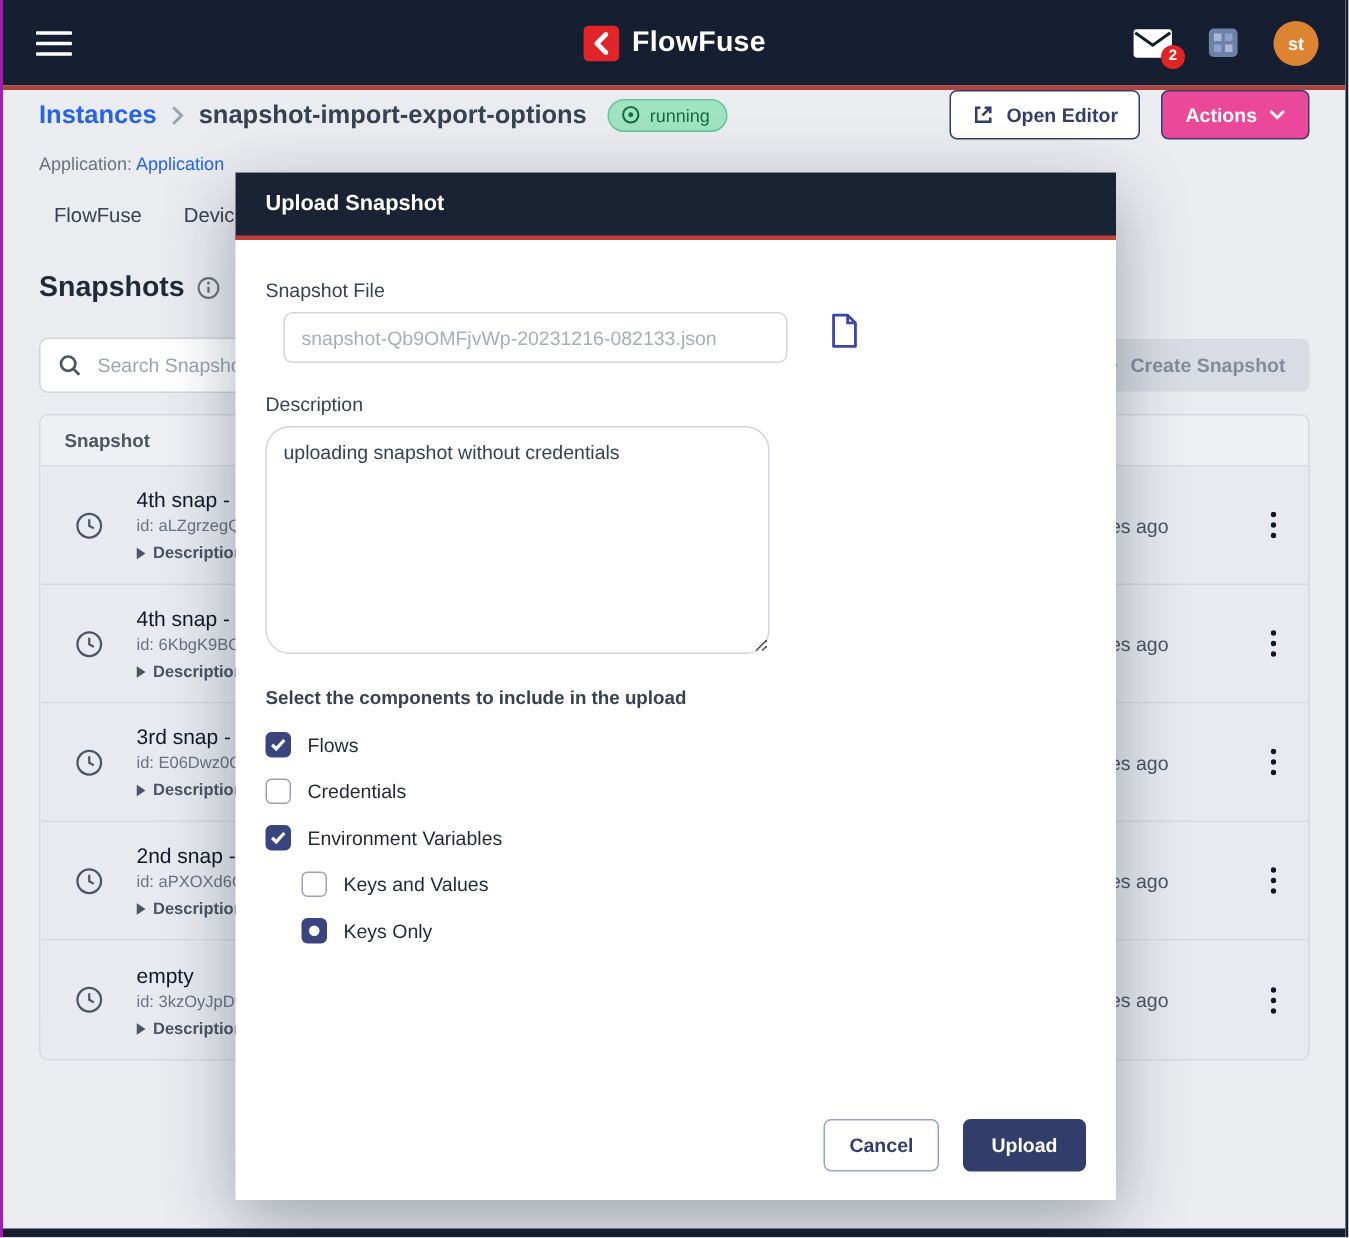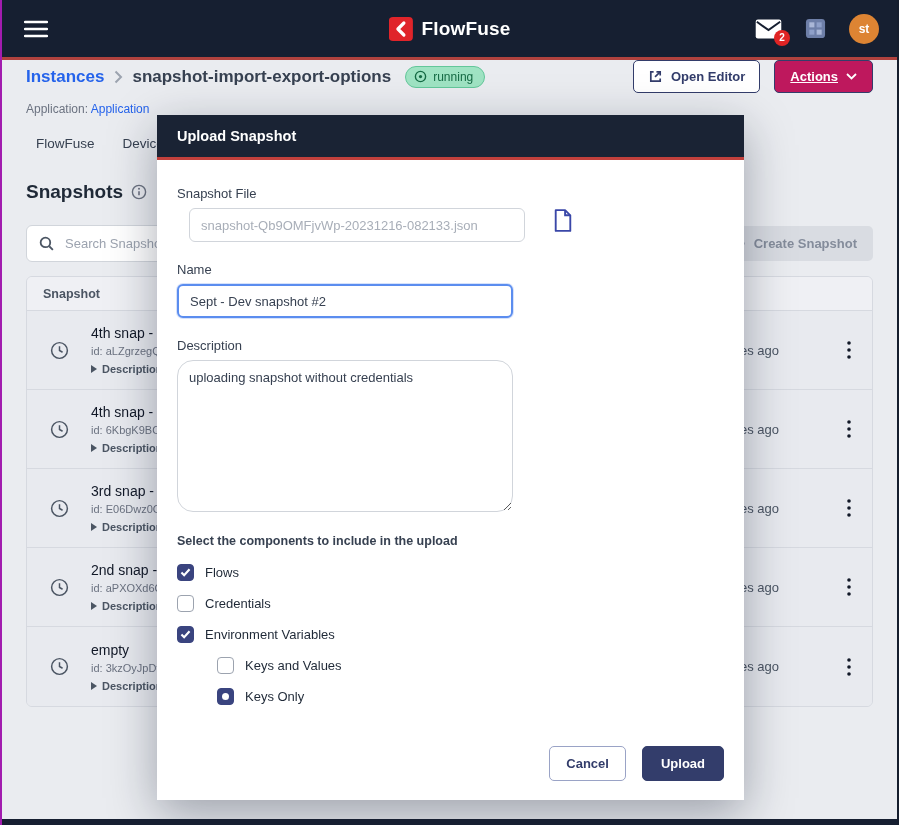--- a/index.html
+++ b/index.html
@@ -41,21 +41,21 @@
   .crumb-sep { margin:0 9px; display:flex; }
   .crumb-current { color:#374151; font-size:17px; font-weight:700; }
   .status-pill {
     margin-left:14px; display:flex; align-items:center; gap:6px;
     background:#9FE3C3; border:1px solid #63C79A; color:#166B45;
     font-size:12px; padding:3px 11px 3px 8px; border-radius:12px;
   }
   .header-buttons { margin-left:auto; display:flex; gap:14px; }
   .btn { display:flex; align-items:center; gap:8px; font-size:13px; font-weight:600; border-radius:5px; cursor:pointer; }
   .btn-outline { background:#fff; border:1px solid #333D6B; color:#333D6B; padding:8px 14px; }
-  .btn-navy { background:#be185d; border:1px solid #333D6B; color:#fff; padding:8px 15px;text-decoration:underline; }
+  .btn-navy { background:#ec4899; border:1px solid #333D6B; color:#fff; padding:8px 15px; }
 
   .app-link-row { margin-top:9px; font-size:12px; color:#6B7280; }
   .app-link { color:#2563EB; cursor:pointer; }
 
   .tabs { margin-top:20px; display:flex; gap:28px; padding-left:10px; }
   .tab { font-size:13.5px; color:#374151; cursor:pointer; }
 
   .section-title-row { margin-top:30px; display:flex; align-items:center; gap:8px; }
   .section-title { font-size:19px; font-weight:700; color:#1F2937; margin:0; }
   .info-btn { background:none; border:none; padding:0; cursor:pointer; display:flex; }
@@ -113,21 +113,21 @@
   .file-row { display:flex; align-items:flex-start; gap:27px; margin-bottom:20px;margin-left:12px; }
   .file-pick-btn { background:none; border:none; padding:0; cursor:pointer; display:flex; }
   .name-block { margin-bottom:20px; }
   .desc-textarea {
     width:336px; height:152px; border:1px solid #D1D5DB; border-radius:16px;
     padding:9px 11px; font-size:13px; color:#374151; font-family:inherit;
     resize:both; display:block;
   }
   .components-label { font-size:12.5px; font-weight:600; color:#374151; margin:22px 0 16px; }
   .option-row { display:flex; align-items:center; gap:11px; margin-bottom:14px; }
-  .option-row.indent { margin-left:40px;text-align:center; }
+  .option-row.indent { margin-left:24px;text-align:center; }
   .box {
     width:17px; height:17px; border-radius:4px; border:1px solid #9CA3AF; background:#fff;
     display:flex; align-items:center; justify-content:center; cursor:pointer; padding:0;
   }
   .box.checked { background:#3A447F; border-color:#3A447F; }
   .dot { width:7px; height:7px; border-radius:50%; background:#fff; }
   .option-label { font-size:13px; color:#1F2937; cursor:pointer; }
   .modal-footer { display:flex; justify-content:flex-end; gap:16px; padding:0 20px 19px; }
   .cancel-btn { background:#fff; border:1px solid #9AA3C6; color:#333D6B; font-weight:600; font-size:13px; padding:9px 16px; border-radius:5px; cursor:pointer; font-family:inherit; }
   .upload-btn { background:#333D6B; border:1px solid #333D6B; color:#fff; font-weight:600; font-size:13px; padding:9px 18px; border-radius:5px; cursor:pointer; font-family:inherit; }
@@ -428,24 +428,20 @@
       <div class="file-row">
         <input class="text-input" type="text" placeholder="snapshot-Qb9OMFjvWp-20231216-082133.json" style="">
         <button class="file-pick-btn">
           <svg width="22" height="25" viewBox="0 0 20 24" fill="none" stroke="#3A47A8" stroke-width="1.8">
               <path d="M3 2 H12 L17 7 V22 H3 Z" stroke-linejoin="round"></path>
               <path d="M12 2 V7 H17"></path>
             </svg>
         </button>
       </div>
 
-      <div class="name-block">
-        <div class="field-label">Name</div>
-        <input class="text-input focused" type="text" value="Sept - Dev snapshot #2" style="">
-      </div>
 
       <div class="field-label">Description</div>
       <textarea class="desc-textarea" style="">uploading snapshot without credentials</textarea>
 
       <div class="components-label">Select the components to include in the upload</div>
 
       <div class="option-row">
         <button class="box checked">
           <svg width="11" height="9" viewBox="0 0 12 10">
               <path d="M1.5 5 L4.5 8 L10.5 1.5" fill="none" stroke="#ffffff" stroke-width="2.4"></path>

